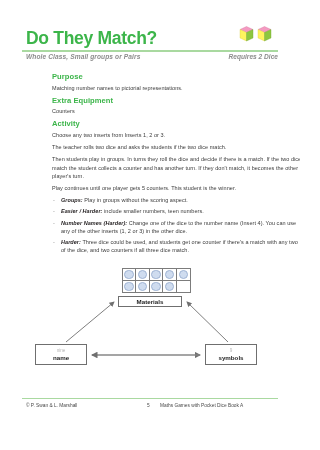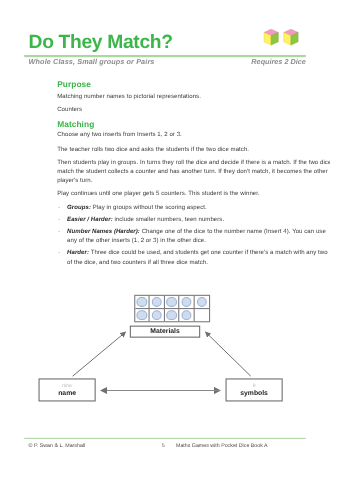--- a/index.html
+++ b/index.html
@@ -124,23 +124,24 @@
         <polygon points="28,7 15,13 15,30 28,24" fill="#8dc63f" stroke="#76a935" stroke-width="0.8"></polygon>
       </svg>
     </div>
   </div>
 
   <div class="content">
 
     <h2 class="sec">Purpose</h2>
     <p class="body">Matching number names to pictorial representations.</p>
 
+    <h2 class="sec">Extra Equipment</h2>
     <p class="body">Counters</p>
 
-    <h2 class="sec">Matching</h2>
+    <h2 class="sec">Activity</h2>
     <p class="body">Choose any two inserts from Inserts 1, 2 or 3.</p>
     <p class="body">The teacher rolls two dice and asks the students if the two dice match.</p>
     <p class="body">Then students play in groups. In turns they roll the dice and decide if there is a match. If the two dice match the student collects a counter and has another turn. If they don't match, it becomes the other player's turn.</p>
     <p class="body">Play continues until one player gets 5 counters. This student is the winner.</p>
 
     <ul class="vars">
       <li>
         <span class="dash">-</span>
         <span class="lead">Groups:</span><span> Play in groups without the scoring aspect.</span>
       </li>

